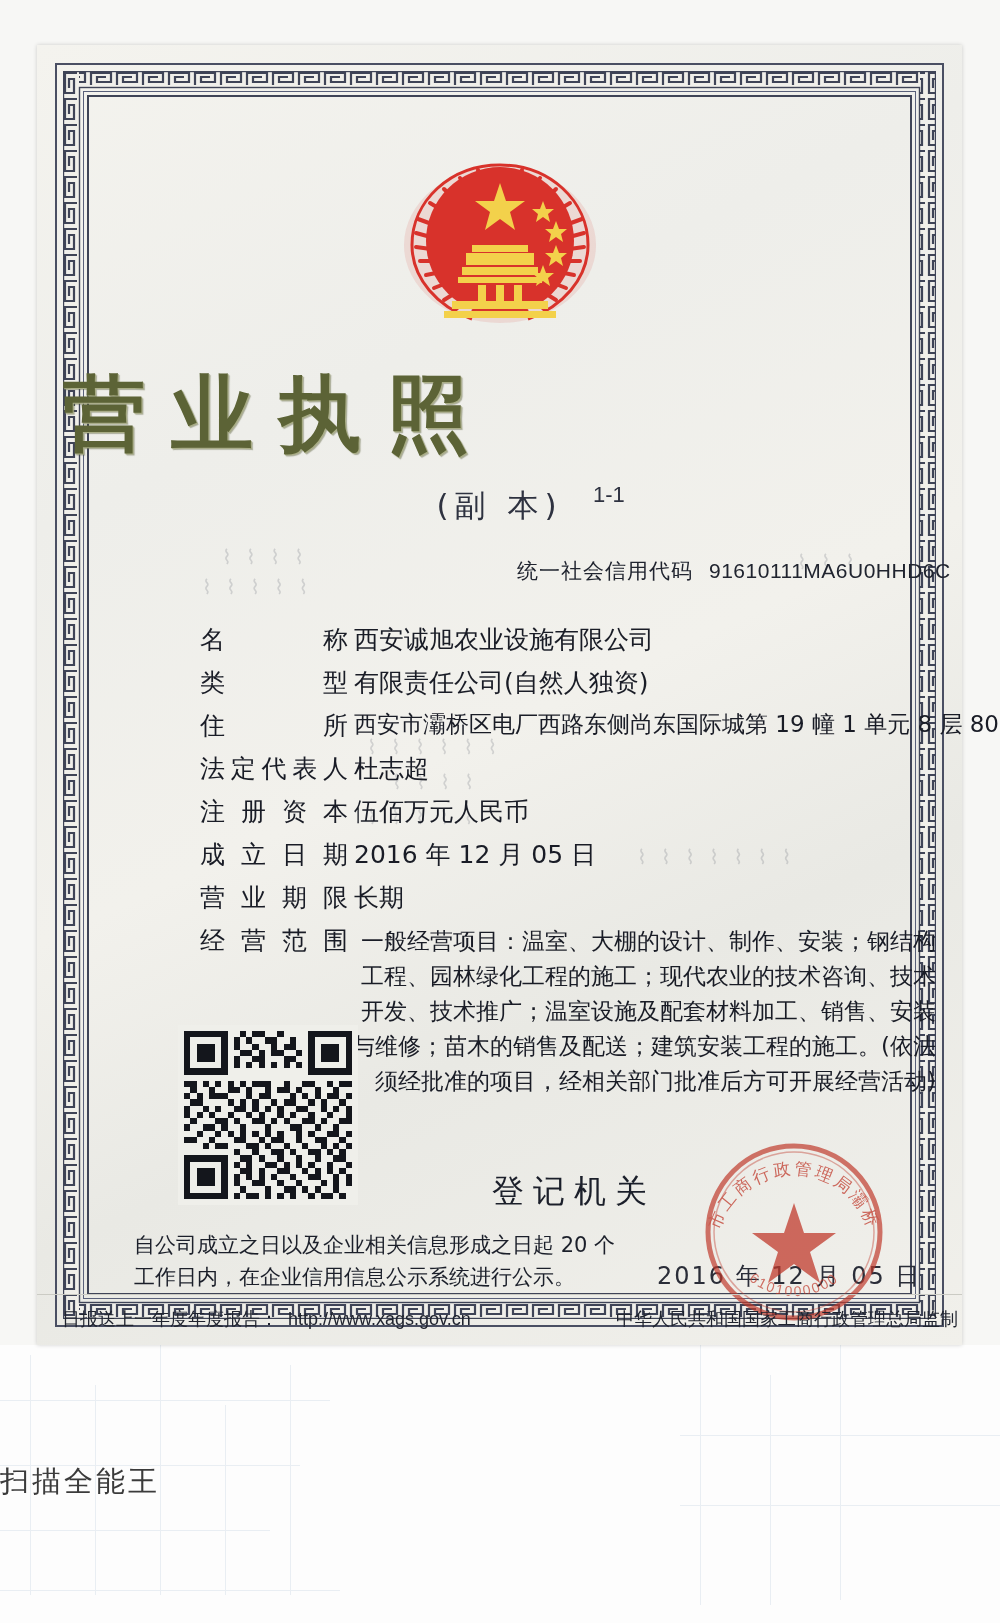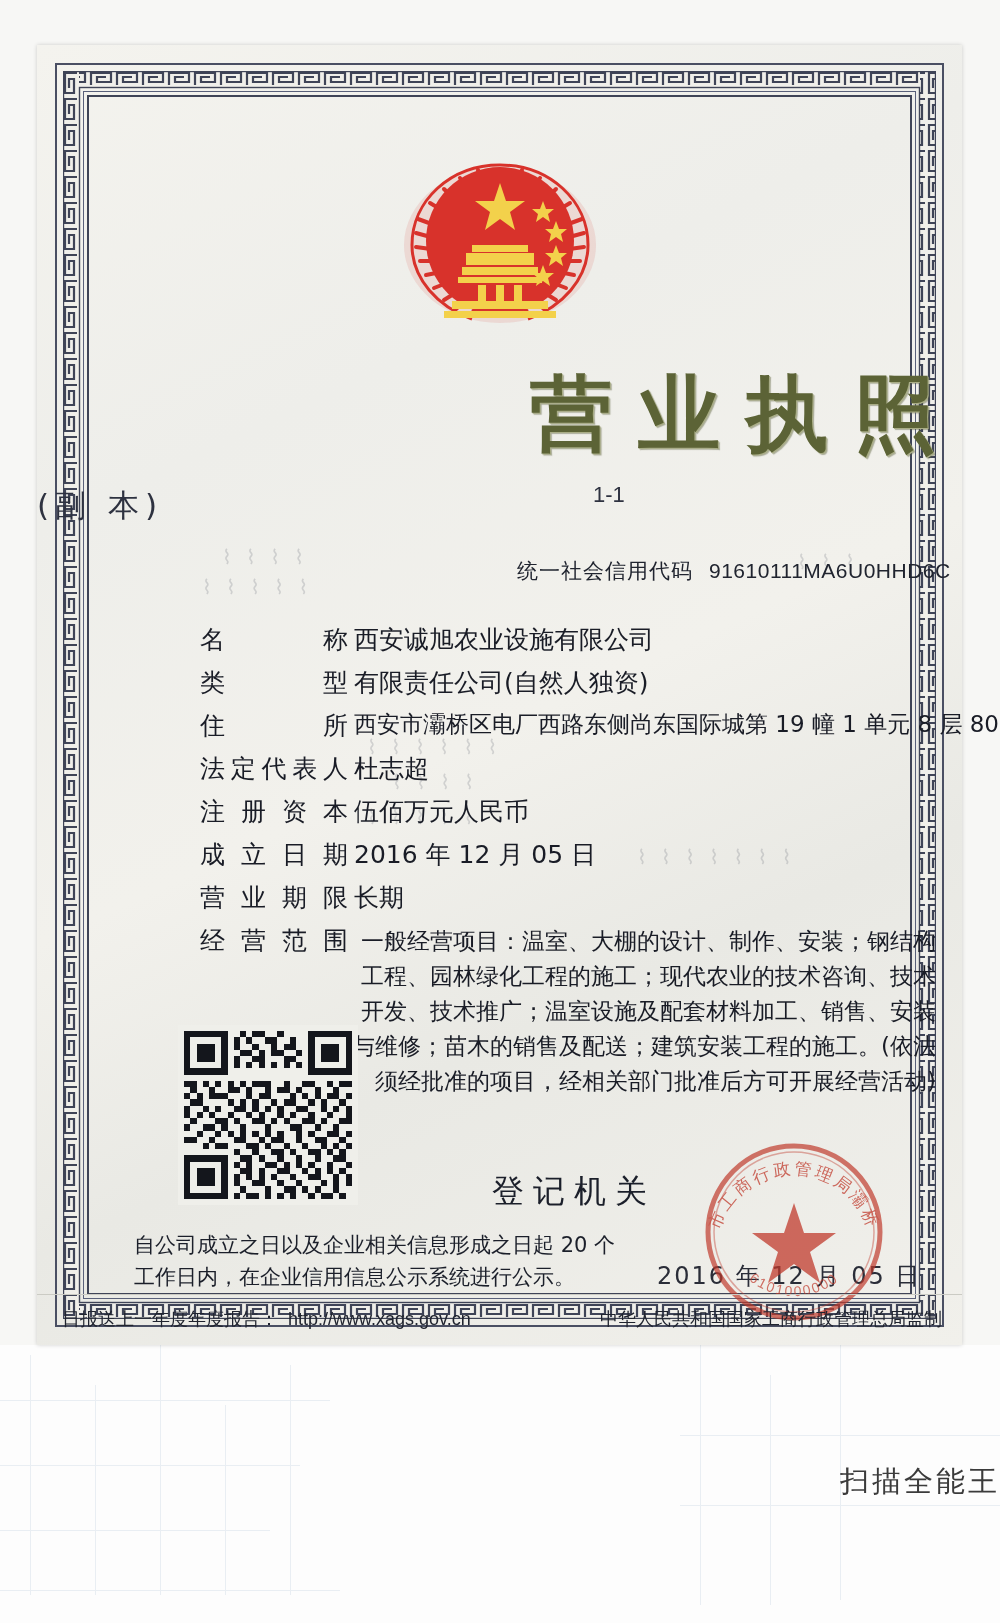--- a/index.html
+++ b/index.html
@@ -82,34 +82,34 @@
     top: 104px;
     transform: translateX(-50%);
     width: 200px; height: 185px;
   }
 
   
   .title {
     position: absolute;
     top: 315px;
     left: 0; width: 100%;
-    text-align: right;
+    text-align: left;
     font-family: "DejaVu Sans", "Liberation Sans", sans-serif;
     font-size: 82px;
     letter-spacing: 26px;
     text-indent: 26px;
     font-weight: 700;
     color: #5c6336;
     text-shadow: 1px 1px 0 #a9ad86, 2px 2px 1px rgba(90,95,60,.45);
   }
   .subtitle {
     position: absolute;
     top: 440px;
     left: 0; width: 100%;
-    text-align: left;
+    text-align: center;
     font-size: 31px;
     color: #2e3240;
     letter-spacing: 6px;
     font-family: "DejaVu Sans", "Liberation Sans", sans-serif;
   }
   .copyno {
     position: absolute;
     top: 437px;
     left: 556px;
     font-size: 22px;
@@ -231,21 +231,21 @@
     font-size: 18px;
     color: #20242f;
     font-family: "DejaVu Sans", "Liberation Sans", sans-serif;
   }
   .footer-left .url {
     font-family: "Liberation Sans", sans-serif;
     margin-left: 10px;
   }
   .footer-right {
     position: absolute;
-    right: 58px;
+    right: 42px;
     top: 1307px;
     font-size: 18px;
     color: #20242f;
     font-family: "DejaVu Sans", "Liberation Sans", sans-serif;
     text-align: right;
   }
   .footer-rule {
     position: absolute;
     left: 37px;
     top: 1294px;
@@ -263,21 +263,21 @@
     letter-spacing: 4px;
     pointer-events: none;
     user-select: none;
   }
 
   
   .scan-caption {
     position: absolute;
     left: 0; width: 100%;
     top: 1462px;
-    text-align: right;
+    text-align: left;
     font-size: 29px;
     color: #3b3b3b;
     letter-spacing: 3px;
     font-family: "DejaVu Sans", "Liberation Sans", sans-serif;
   }
 </style>
 </head>
 <body>
 
 <div class="page">

